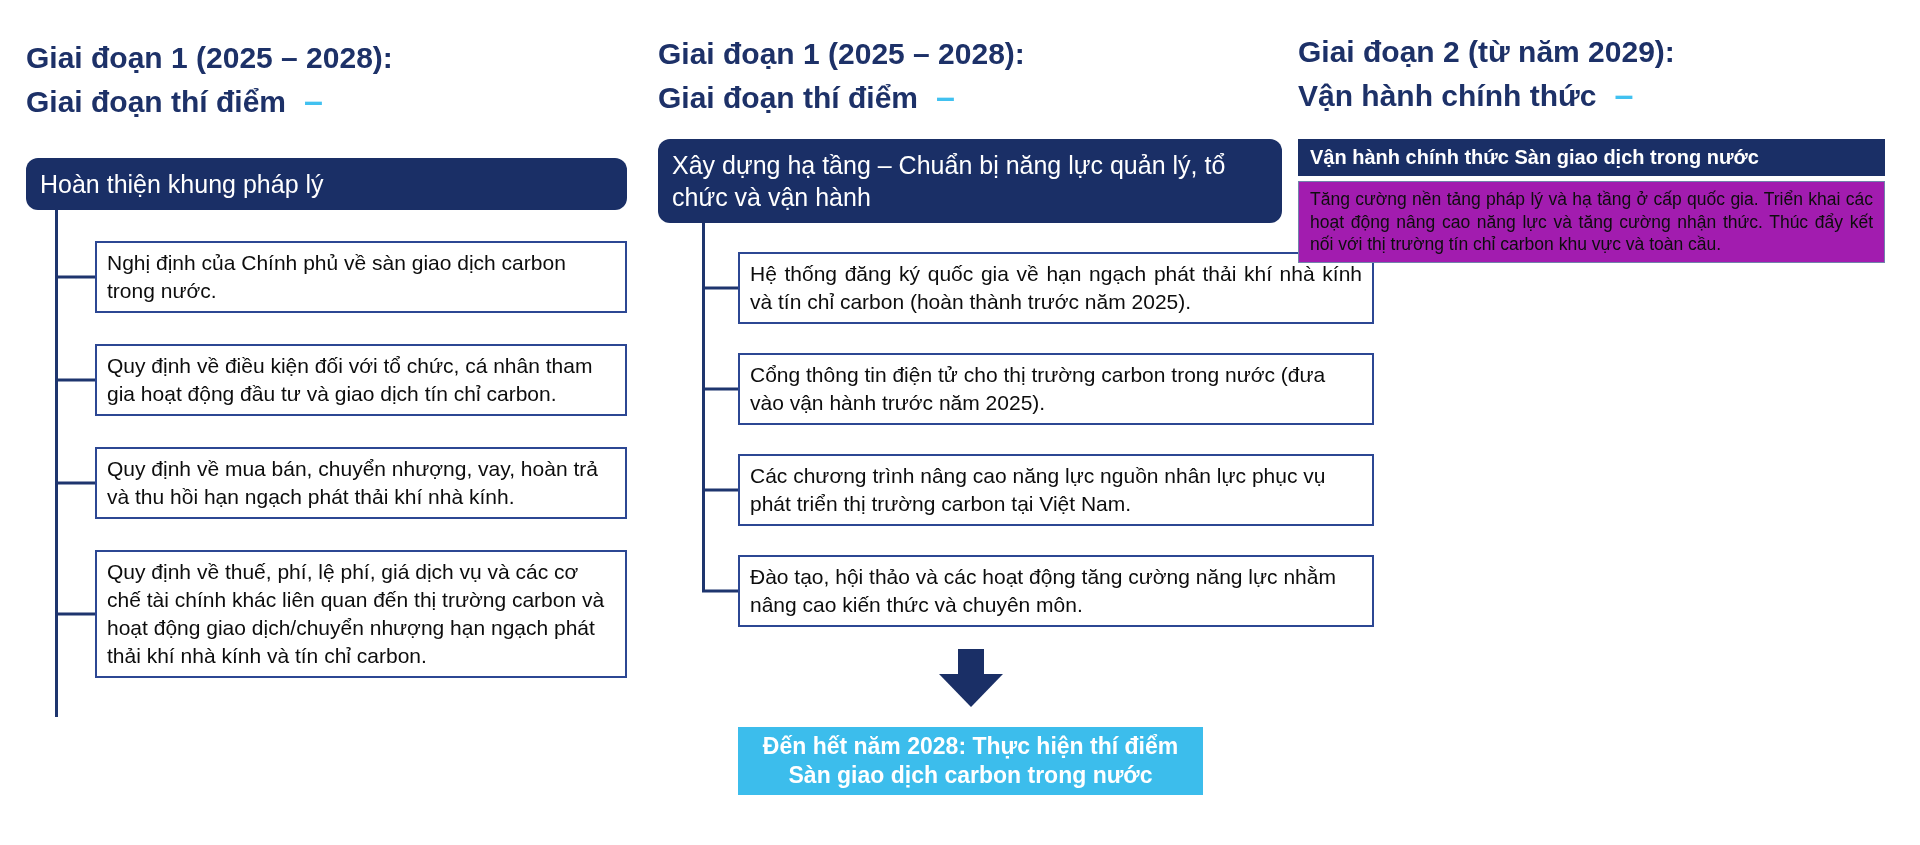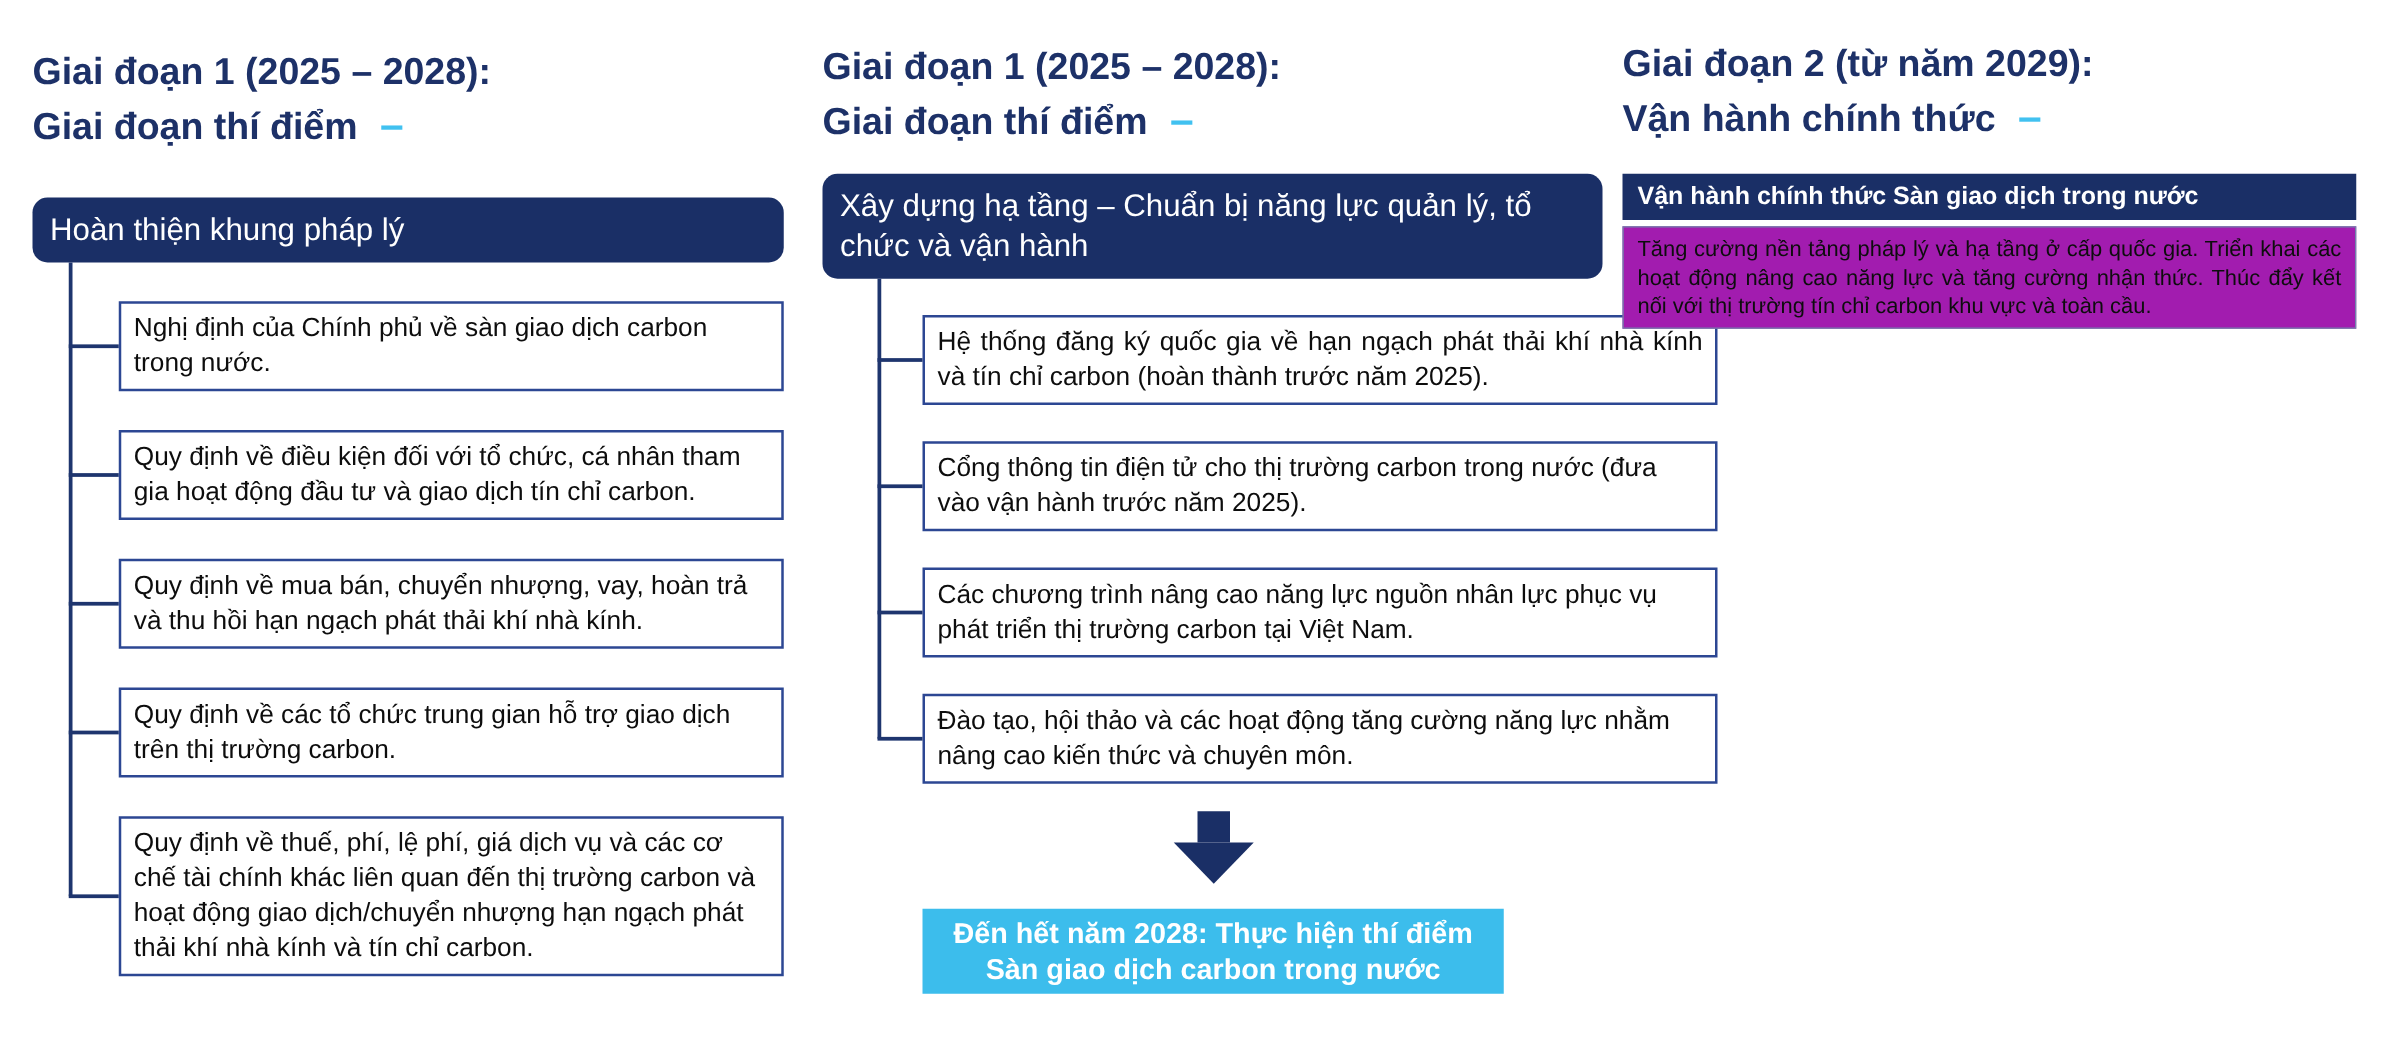--- a/index.html
+++ b/index.html
@@ -80,21 +80,20 @@
   <div class="title">
     <div>Giai đoạn 1 (2025 – 2028):</div>
     <div><span>Giai đoạn thí điểm</span><span class="dash">–</span></div>
   </div>
   <div class="tree">
     <div class="trunk" style="top: 52px; height: 507px;"></div>
     <div class="tree-header">Hoàn thiện khung pháp lý</div>
     <div class="leaf">Nghị định của Chính phủ về sàn giao dịch carbon trong nước.</div>
     <div class="leaf">Quy định về điều kiện đối với tổ chức, cá nhân tham gia hoạt động đầu tư và giao dịch tín chỉ carbon.</div>
     <div class="leaf">Quy định về mua bán, chuyển nhượng, vay, hoàn trả và thu hồi hạn ngạch phát thải khí nhà kính.</div>
-    <div class="leaf">Quy định về các tổ chức trung gian hỗ trợ giao dịch trên thị trường carbon.</div>
     <div class="leaf">Quy định về thuế, phí, lệ phí, giá dịch vụ và các cơ chế tài chính khác liên quan đến thị trường carbon và hoạt động giao dịch/chuyển nhượng hạn ngạch phát thải khí nhà kính và tín chỉ carbon.</div>
   </div>
 </div>
 
 <div class="col" id="col2">
   <div class="title">
     <div>Giai đoạn 1 (2025 – 2028):</div>
     <div><span>Giai đoạn thí điểm</span><span class="dash">–</span></div>
   </div>
   <div class="tree">

